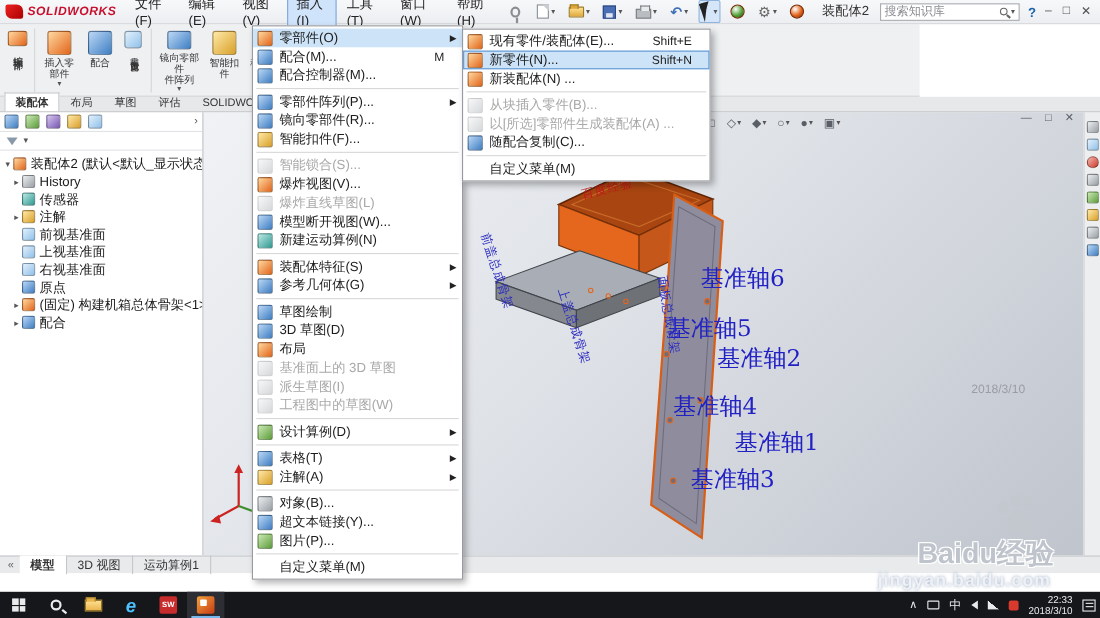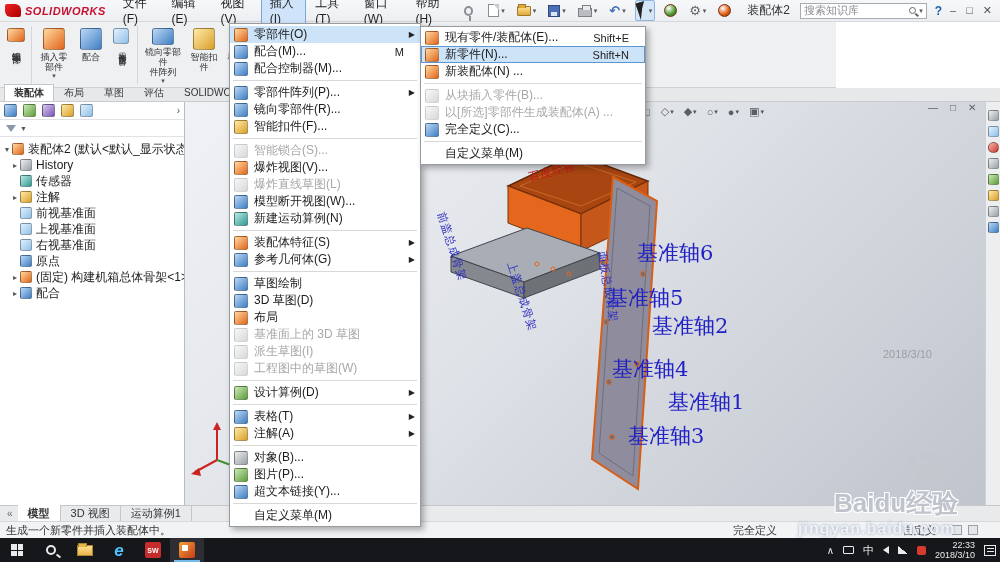--- a/index.html
+++ b/index.html
@@ -439,27 +439,20 @@
 
   <div class="abs bottomtabs">
     <span class="bt-nav">«</span>
     <span style="display:flex">
         <div class="btab active"><span>模型</span></div>
         <div class="btab"><span>3D 视图</span></div>
         <div class="btab"><span>运动算例1</span></div>
       </span>
   </div>
 
-  <div class="abs statusbar">
-    <span class="sb-hint">生成一个新零件并插入装配体中。</span>
-    <span class="sb-state">完全定义</span>
-    <span class="sb-custom">自定义</span>
-    <span class="sb-ic" style="left:952px"></span>
-    <span class="sb-ic" style="left:968px"></span>
-  </div>
 
   <div class="abs watermark">
     <span class="paw">
         <i class="p0"></i>
         <i class="p1"></i>
         <i class="p2"></i>
         <i class="p3"></i>
         <i class="p4"></i>
       </span>
     <span class="wm-text"><span>Baidu</span><span>经验</span></span>
@@ -606,28 +599,28 @@
     <span class="mi-arrow">▶</span>
   </div>
       <div class="menu-sep"></div>
       <div class="menu-item">
     <span class="mi-icon ic-gy"></span>
     <span class="mi-label">对象(B)...</span>
     <span class="mi-short"></span>
     <span class="mi-arrow"></span>
   </div>
       <div class="menu-item">
+    <span class="mi-icon ic-bl"></span>
+    <span class="mi-label">超文本链接(Y)...</span>
+    <span class="mi-short"></span>
+    <span class="mi-arrow"></span>
+  </div>
+      <div class="menu-item">
     <span class="mi-icon ic-gn"></span>
     <span class="mi-label">图片(P)...</span>
-    <span class="mi-short"></span>
-    <span class="mi-arrow"></span>
-  </div>
-      <div class="menu-item">
-    <span class="mi-icon ic-bl"></span>
-    <span class="mi-label">超文本链接(Y)...</span>
     <span class="mi-short"></span>
     <span class="mi-arrow"></span>
   </div>
       <div class="menu-sep"></div>
       <div class="menu-item">
     <span class="mi-icon"></span>
     <span class="mi-label">自定义菜单(M)</span>
     <span class="mi-short"></span>
     <span class="mi-arrow"></span>
   </div>
@@ -660,21 +653,21 @@
     <span class="mi-arrow"></span>
   </div>
       <div class="menu-item disabled">
     <span class="mi-icon ic-gy"></span>
     <span class="mi-label">以[所选]零部件生成装配体(A) ...</span>
     <span class="mi-short"></span>
     <span class="mi-arrow"></span>
   </div>
       <div class="menu-item">
     <span class="mi-icon ic-bl"></span>
-    <span class="mi-label">完全定义(C)...</span>
+    <span class="mi-label">随配合复制(C)...</span>
     <span class="mi-short"></span>
     <span class="mi-arrow"></span>
   </div>
       <div class="menu-sep"></div>
       <div class="menu-item">
     <span class="mi-icon"></span>
     <span class="mi-label">自定义菜单(M)</span>
     <span class="mi-short"></span>
     <span class="mi-arrow"></span>
   </div>

